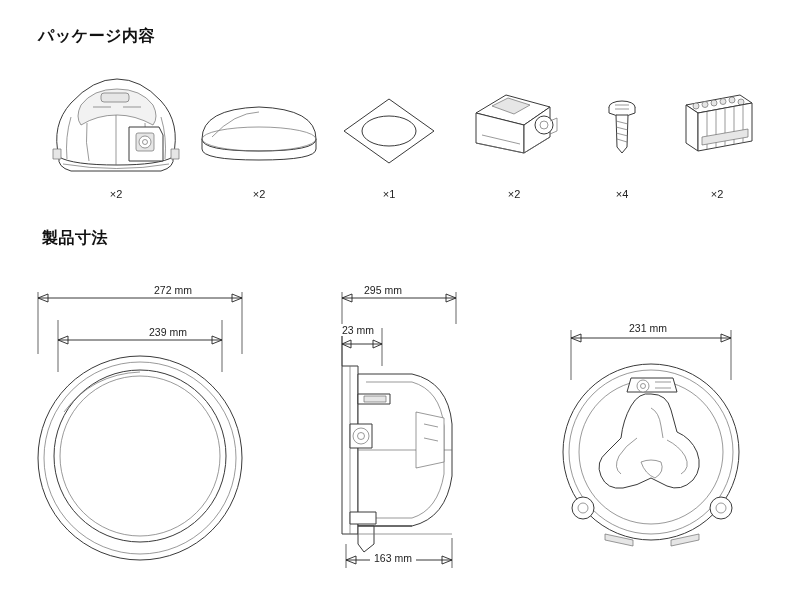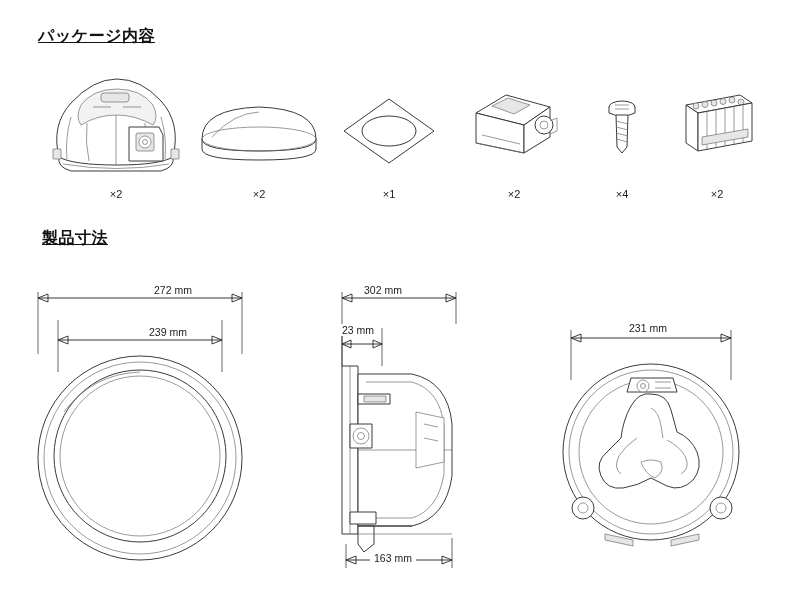--- a/index.html
+++ b/index.html
@@ -18,21 +18,20 @@
     background: #ffffff;
   }
 
   
   .section-title {
     position: absolute;
     font-size: 16px;
     font-weight: bold;
     letter-spacing: 0.5px;
     color: #111;
-    text-decoration: underline;
   }
   #title-package { left: 38px; top: 26px; }
   #title-dims    { left: 42px; top: 228px; }
 
   
   #package-row {
     position: absolute;
     left: 38px;
     top: 62px;
     width: 726px;
@@ -249,21 +248,21 @@
 
         <circle class="ln fillw" cx="120" cy="196" r="102"></circle>
         <circle class="ln-t" cx="120" cy="196" r="96"></circle>
         <circle class="ln fillw" cx="120" cy="194" r="86"></circle>
         <circle class="ln-t" cx="120" cy="194" r="80"></circle>
         <path class="ln-t" d="M44 150 Q72 112 120 110"></path>
       </svg>
     </div>
 
     <div class="dim-block" style="left:320px; width:180px;">
-      <div class="dim-label" style="left:40px; top:22px;">302 mm</div>
+      <div class="dim-label" style="left:40px; top:22px;">295 mm</div>
       <div class="dim-label" style="left:18px; top:62px;">23 mm</div>
       <div class="dim-label" style="left:50px; top:290px;">163 mm</div>
 
       <svg width="180" height="320" viewBox="0 0 180 320">
 
         <path class="extline" d="M22 30 L22 104"></path>
         <path class="extline" d="M136 30 L136 62"></path>
         <path class="dimline" d="M22 36 L136 36"></path>
         <path class="dimline" d="M22 36 L32 32 L32 40 Z" fill="#222"></path>
         <path class="dimline" d="M136 36 L126 32 L126 40 Z" fill="#222"></path>

